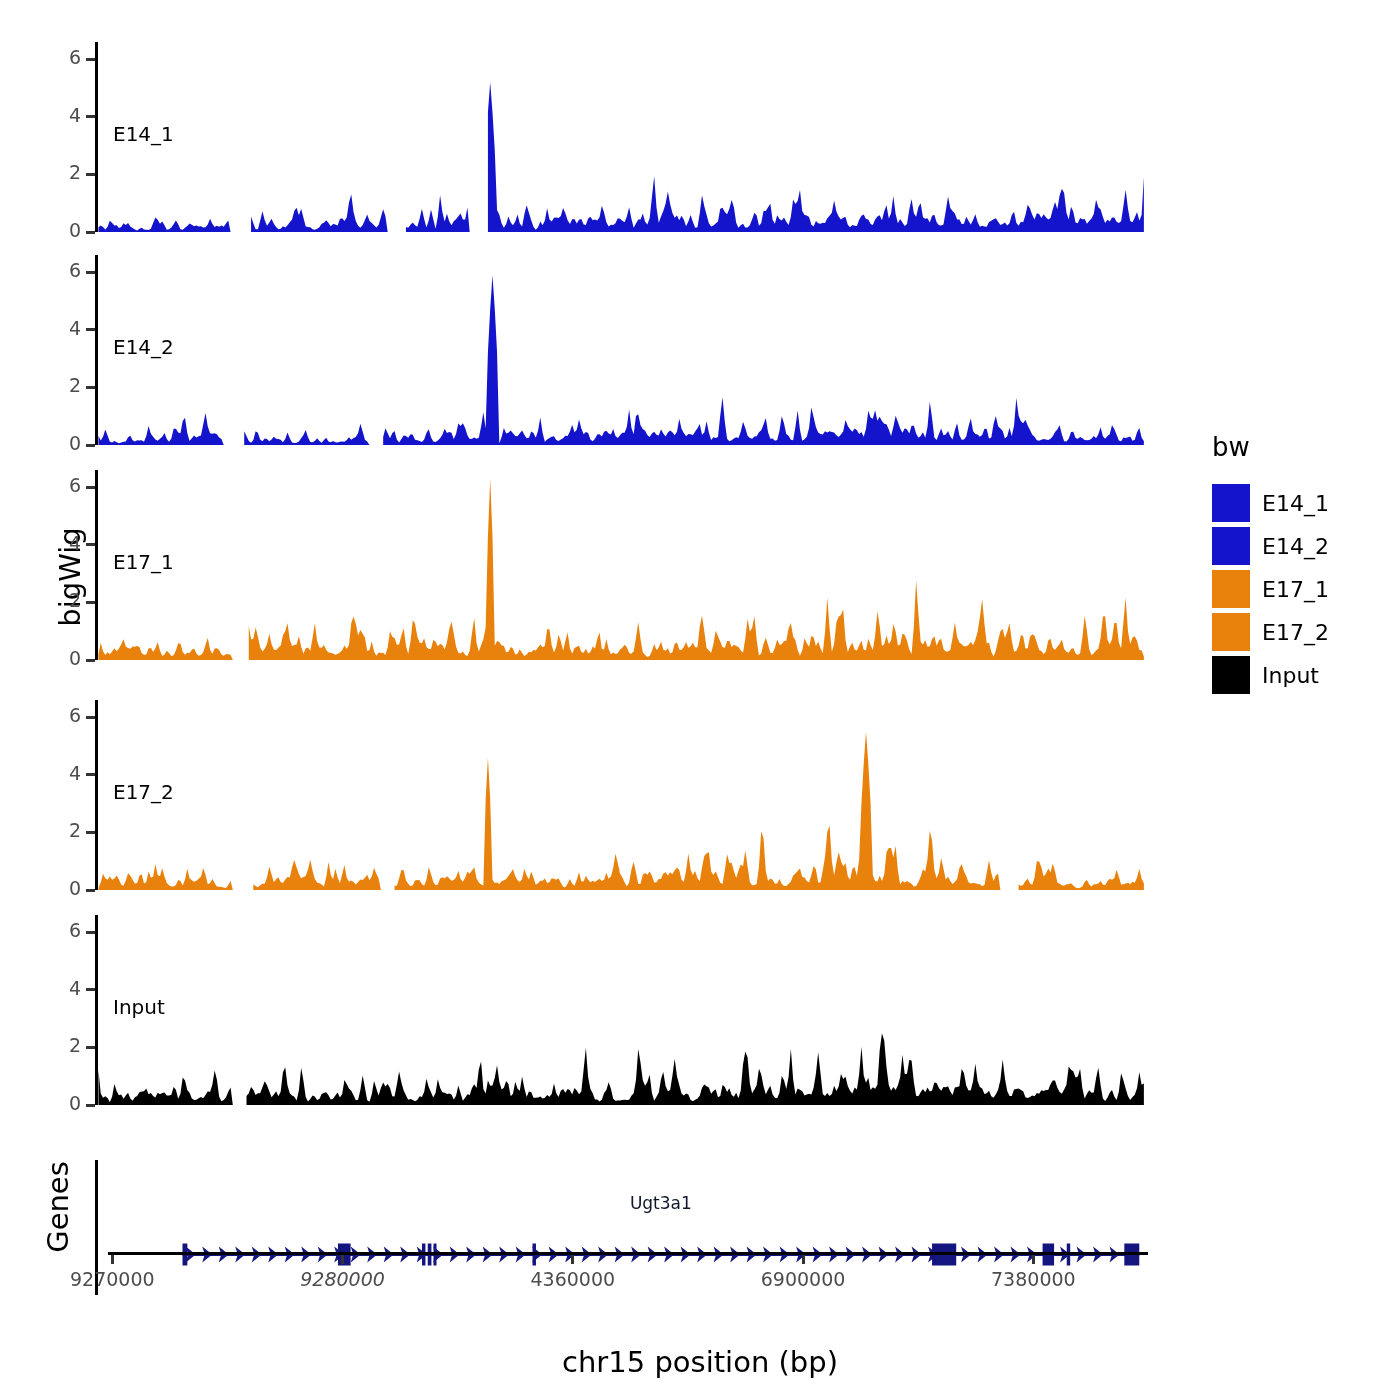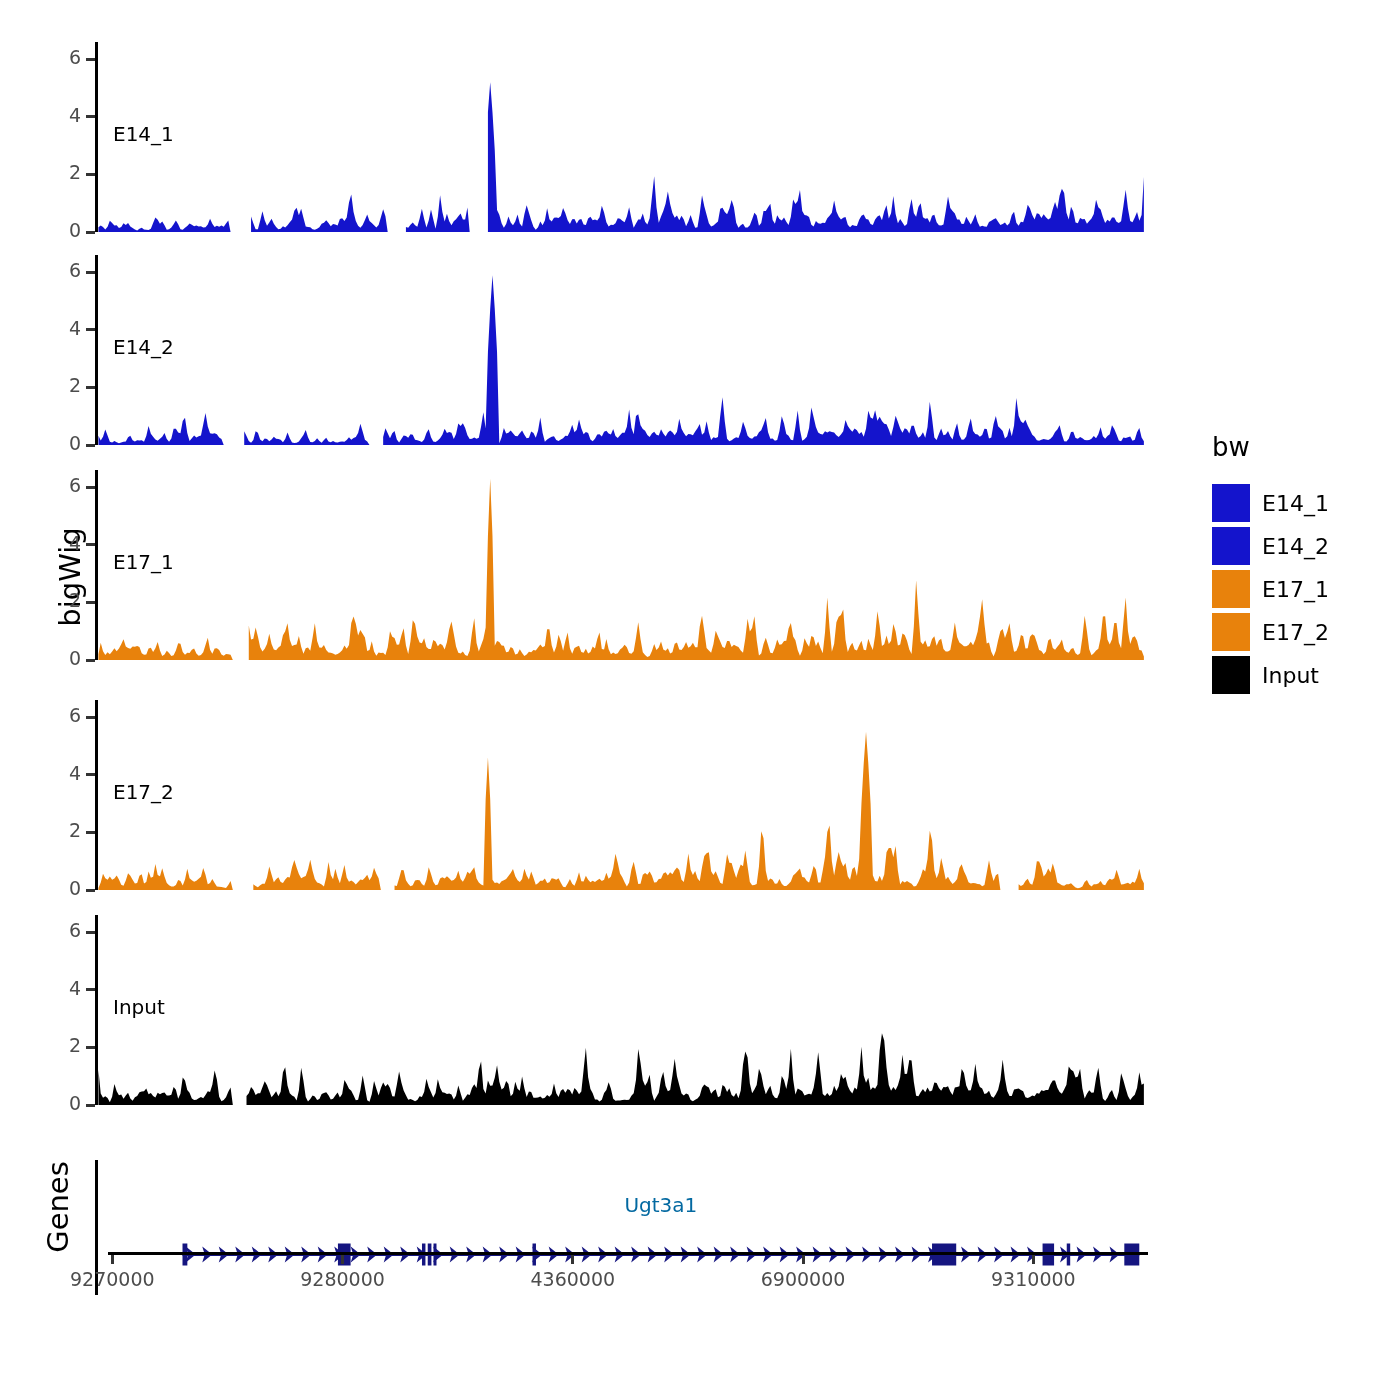--- a/index.html
+++ b/index.html
@@ -11,21 +11,21 @@
         transform-origin:50% 50%;}
   .ticklab{font-size:19px;color:#4d4d4d;text-align:right;white-space:nowrap;}
   .xticklab{font-size:19px;color:#4d4d4d;text-align:center;white-space:nowrap;}
   .axisline{background:#000;}
   .tickmark{background:#333;}
   .tracklab{font-size:20px;color:#000;white-space:nowrap;}
   .legend-title{font-size:26px;color:#000;}
   .legend-key{width:38px;height:38px;}
   .legend-lab{font-size:22px;color:#000;margin-left:12px;white-space:nowrap;}
   .legend-row{display:flex;align-items:center;margin-bottom:5px;}
-  .genelab{font-size:20px;color:#0369a1;white-space:nowrap;text-align:center;}
+  .genelab{font-size:17px;color:#0f172a;white-space:nowrap;text-align:center;}
   .xaxistitle{font-size:29px;color:#000;text-align:center;width:100%;}
   svg{display:block;}
 </style>
 </head>
 <body>
 
 <div id="root">
 
   <div class="abs ylab" id="yAxisTitle" style="left:-10px;top:560px;width:160px;text-align:center;transform:rotate(-90deg);font-size:29px;">
     <span>bigWig</span>
@@ -187,29 +187,32 @@
         <rect x="1066.7405405405407" y="83.5" width="3.454054054053813" height="22" fill="#151580"></rect>
         <rect x="1124.3081081081082" y="83.5" width="14.967567567567585" height="22" fill="#151580"></rect>
       </svg>
     </div>
 
   <div class="abs" id="xAxis" style="left: 0px; top: 1252px; width: 1200px; height: 90px;">
       <div class="abs axisline" style="left: 107.665px; top: 0px; width: 1040.82px; height: 3px;"></div>
       <div class="abs tickmark" style="left: 110.77px; top: 3px; width: 3px; height: 9px;"></div>
       <div class="abs xticklab" style="left: 32.2703px; top: 16px; width: 160px;">9270000</div>
       <div class="abs tickmark" style="left: 341.041px; top: 3px; width: 3px; height: 9px;"></div>
-      <div class="abs xticklab" style="left: 262.541px; top: 16px; width: 160px;">9280000</div>
+      <div class="abs xticklab" style="left: 262.541px; top: 16px; width: 160px; font-style: italic;">9280000</div>
       <div class="abs tickmark" style="left: 571.311px; top: 3px; width: 3px; height: 9px;"></div>
       <div class="abs xticklab" style="left: 492.811px; top: 16px; width: 160px;">4360000</div>
       <div class="abs tickmark" style="left: 801.581px; top: 3px; width: 3px; height: 9px;"></div>
       <div class="abs xticklab" style="left: 723.081px; top: 16px; width: 160px;">6900000</div>
       <div class="abs tickmark" style="left: 1031.85px; top: 3px; width: 3px; height: 9px;"></div>
-      <div class="abs xticklab" style="left: 953.351px; top: 16px; width: 160px;">9310000</div>
-    </div>
-
+      <div class="abs xticklab" style="left: 953.351px; top: 16px; width: 160px;">7380000</div>
+    </div>
+
+  <div class="abs xaxistitle" style="left:0;top:1345px;">
+    <span>chr15 position (bp)</span>
+  </div>
 
   <div class="abs" style="left:1212px;top:432px;">
     <div class="legend-title" style="margin-bottom:22px;">
       <span>bw</span>
     </div>
     <div id="legendItems">
         <div class="legend-row">
           <div class="legend-key" style="background: rgb(20, 20, 204);"></div>
           <div class="legend-lab">E14_1</div>
         </div>

